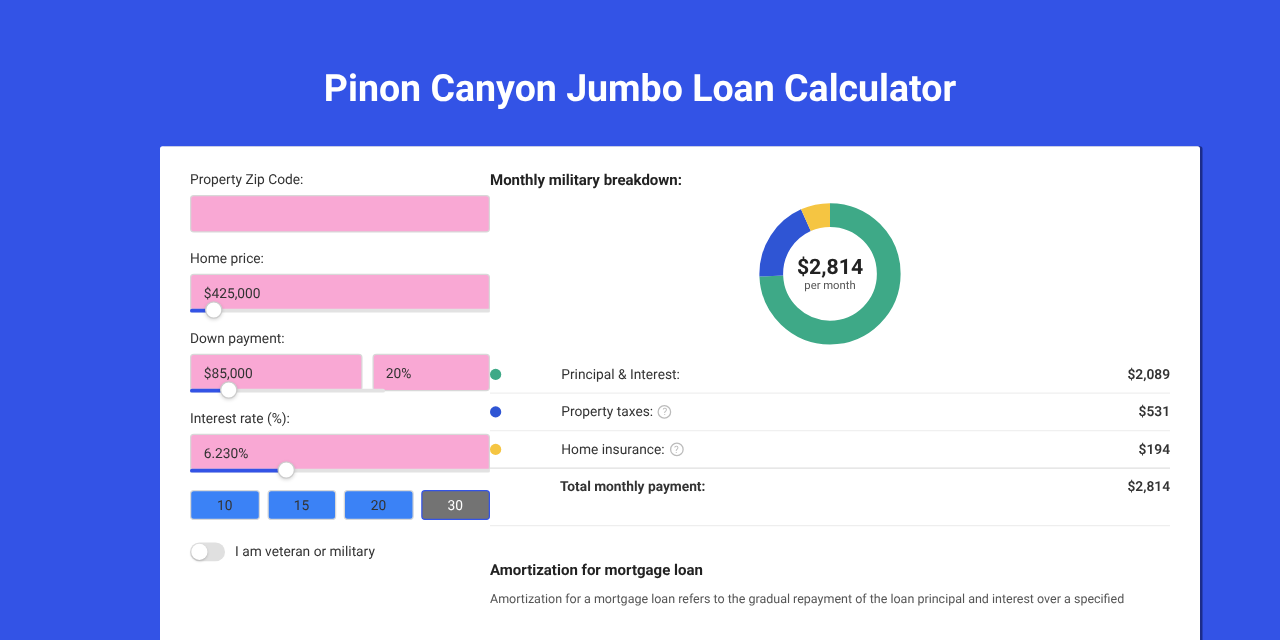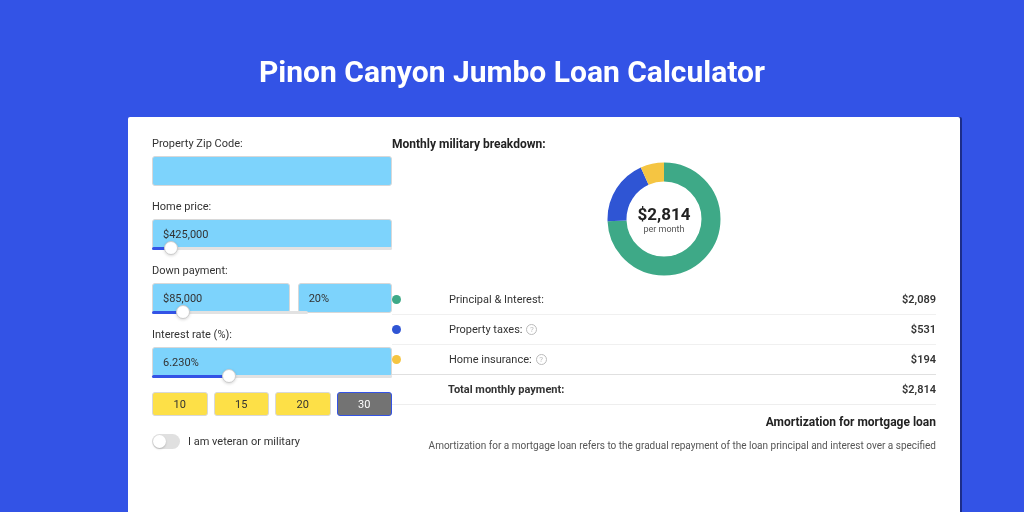--- a/index.html
+++ b/index.html
@@ -4,49 +4,49 @@
 <style>
   * { box-sizing: border-box; margin: 0; padding: 0; font-family: -apple-system, BlinkMacSystemFont, "Segoe UI", Roboto, Arial, sans-serif; }
   body { width: 1024px; height: 512px; overflow: hidden; background: #3353e6; }
   .topgap { height: 54px; }
   .title { color: #fff; font-size: 30px; font-weight: 700; text-align: center; }
   .card-wrap { margin: 28px 64px 0 128px; background: #fff; border-radius: 2px; height: 420px; box-shadow: 2px 0 0 #1c2d8a; }
   .card { display: flex; padding: 20px 24px 0 24px; }
   .left { width: 240px; }
   .right { flex: 1; }
   .fld-label { font-size: 11px; color: #333; margin-bottom: 6px; }
-  .input { width: 100%; height: 30px; border: 1px solid #d8d8d8; border-radius: 3px; padding: 0 10px; font-size: 11px; color: #333; background: #7dd3fc; }
+  .input { width: 100%; height: 30px; border: 1px solid #d8d8d8; border-radius: 3px; padding: 0 10px; font-size: 11px; color: #333; background: #f9a8d4; }
   .field { margin-bottom: 14px; }
   .slider-track { position: relative; height: 3px; background: #e2e2e2; border-radius: 2px; margin-top: -2px; }
   .slider-fill { position: absolute; height: 3px; background: #3353e6; border-radius: 2px; left: 0; }
   .slider-thumb { position: absolute; width: 14px; height: 14px; background: #fff; border: 1px solid #ccc; border-radius: 50%; top: -6px; box-shadow: 0 1px 3px rgba(0,0,0,.15); }
   .dp-row { display: flex; gap: 8px; }
   .dp-amt { flex: 1.6; }
   .dp-pct { flex: 1; }
   .period-row { display: flex; gap: 6px; }
-  .period-btn { flex: 1; height: 24px; font-size: 11px; color: #333; background: #fde047; border: 1px solid #d8d8d8; border-radius: 3px; display: flex; align-items: center; justify-content: center; cursor: pointer; }
+  .period-btn { flex: 1; height: 24px; font-size: 11px; color: #333; background: #3b82f6; border: 1px solid #d8d8d8; border-radius: 3px; display: flex; align-items: center; justify-content: center; cursor: pointer; }
   .period-btn.active { background: #737373; color: #fff; border-color: #3353e6; }
   .vet-row { display: flex; align-items: center; gap: 8px; margin-top: 18px; }
   .toggle { width: 28px; height: 15px; background: #e0e0e0; border-radius: 8px; position: relative; }
   .toggle-knob { width: 13px; height: 13px; background: #fff; border-radius: 50%; position: absolute; top: 1px; left: 1px; box-shadow: 0 1px 2px rgba(0,0,0,.2); }
   .section-title { font-size: 12px; font-weight: 700; color: #222; }
   .donut-wrap { display: flex; justify-content: center; padding: 8px 0 6px 0; }
   .donut { position: relative; width: 120px; height: 120px; }
   .donut svg { transform: rotate(-90deg); }
   .donut-center { position: absolute; top: 0; left: 0; width: 120px; height: 120px; display: flex; flex-direction: column; align-items: center; justify-content: center; }
   .donut-amount { font-size: 17px; font-weight: 700; color: #222; }
   .donut-sub { font-size: 9px; color: #555; }
   .leg-row { display: flex; align-items: center; padding: 8px 0; border-top: 1px solid #f0f0f0; font-size: 11px; color: #333; }
   .leg-row.first { border-top: none; }
   .leg-row.total { border-top: 1px solid #e0e0e0; font-weight: 700; }
   .dot { width: 9px; height: 9px; border-radius: 50%; margin-right: 8px; }
   .leg-label { flex: 1; display: flex; align-items: center; gap: 4px; padding-left: 40px; }
   .info { width: 11px; height: 11px; border: 1px solid #bbb; border-radius: 50%; font-size: 8px; color: #bbb; display: flex; align-items: center; justify-content: center; }
   .leg-val { font-weight: 600; }
-  .amort { margin-top: 0; border-top: 1px solid #eee; padding-top: 10px; text-align: right; }
+  .amort { margin-top: 16px; border-top: 1px solid #eee; padding-top: 28px; }
   .amort-title { font-size: 12px; font-weight: 700; color: #222; margin-bottom: 10px; }
   .amort-text { font-size: 10px; color: #555; line-height: 1.4; }
 </style>
 </head>
 <body>
 
 <div class="topgap"></div>
 <div class="title">Pinon Canyon Jumbo Loan Calculator</div>
 
 <div class="card-wrap">

